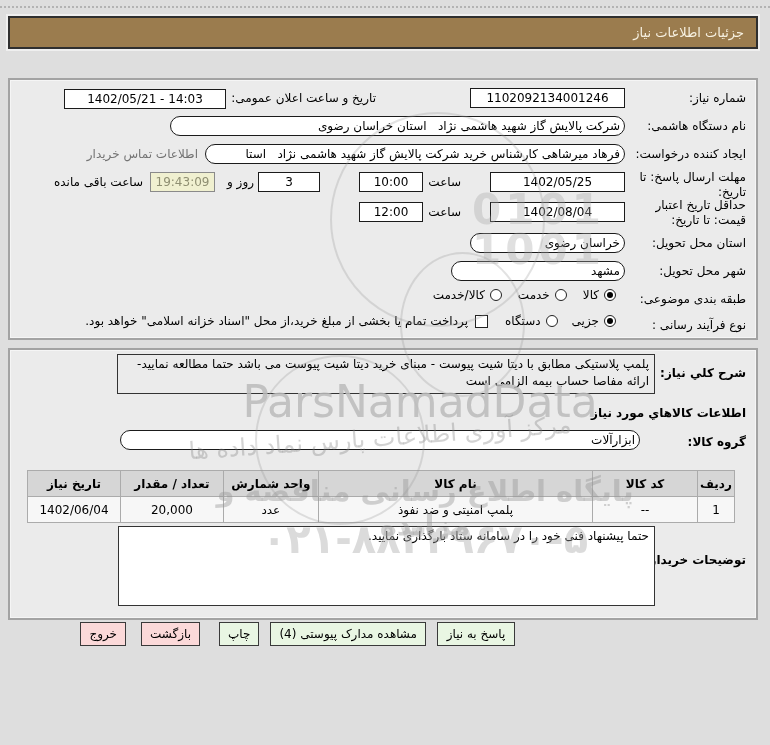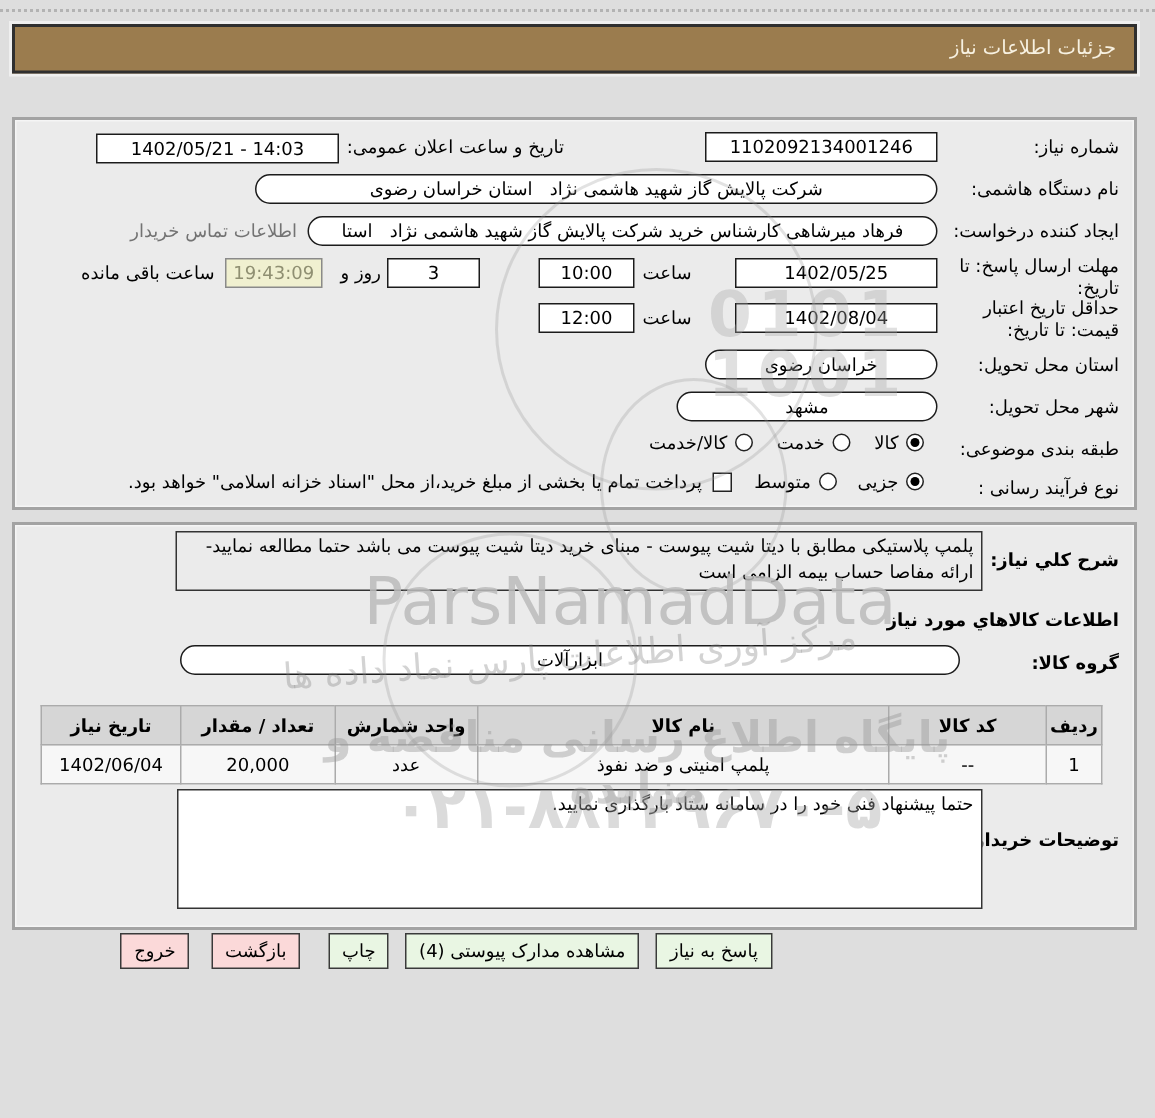--- a/index.html
+++ b/index.html
@@ -21,21 +21,21 @@
          border:2px solid #a3a3a3; box-shadow: inset 0 0 0 1px #f5f5f5; z-index:4; }
   .box1 { top:78px;  height:262px; }
   .box2 { top:348px; height:272px; }
 
   .lbl { position:absolute; text-align:right; line-height:15px; z-index:6; }
   .lbl.b { font-weight:bold; }
 
   .inp { position:absolute; background:#fff; border:1px solid #1b1b1b; height:20px;
          line-height:18px; font-size:12px; overflow:hidden; white-space:pre; z-index:6; }
   .inp.center { text-align:center; }
-  .inp.rt { text-align:center; padding:0 4px;border-radius:10px; }
+  .inp.rt { text-align:right; padding:0 4px;border-radius:10px; }
   .ltr { direction:ltr; unicode-bidi:embed; }
 
   .link { position:absolute; color:#737373; cursor:pointer; z-index:6; }
 
   .count { background:#f0f0d0; color:#8f8f72; border:1px solid #8a8a8a; }
 
   .opts { position:absolute; display:flex; direction:rtl; align-items:center;
           gap:16px; z-index:6; }
   .opt  { display:flex; align-items:center; gap:5px; }
   .radio { width:12px; height:12px; border:1px solid #222; border-radius:50%;
@@ -148,21 +148,21 @@
       </div>
 
     <div class="lbl" style="top:238px; right:10px;">نوع فرآیند رسانی :</div>
     <div class="opts" style="top:234px; right:140px; gap:14px;">
         <span class="opt">
           <span class="radio sel"></span>
           <span>جزیی</span>
         </span>
         <span class="opt">
           <span class="radio"></span>
-          <span>متوسط</span>
+          <span>دستگاه</span>
         </span>
       </div>
     <div class="opts" style="top:234px; right:268px; gap:7px;">
       <span class="checkbox"></span>
       <span class="chk-text">پرداخت تمام یا بخشی از مبلغ خرید،از محل "اسناد خزانه اسلامی" خواهد بود.</span>
     </div>
   </div>
 
   <div class="box box2">
     <div class="lbl b" style="top:16px; right:10px;">شرح کلي نیاز:</div>

